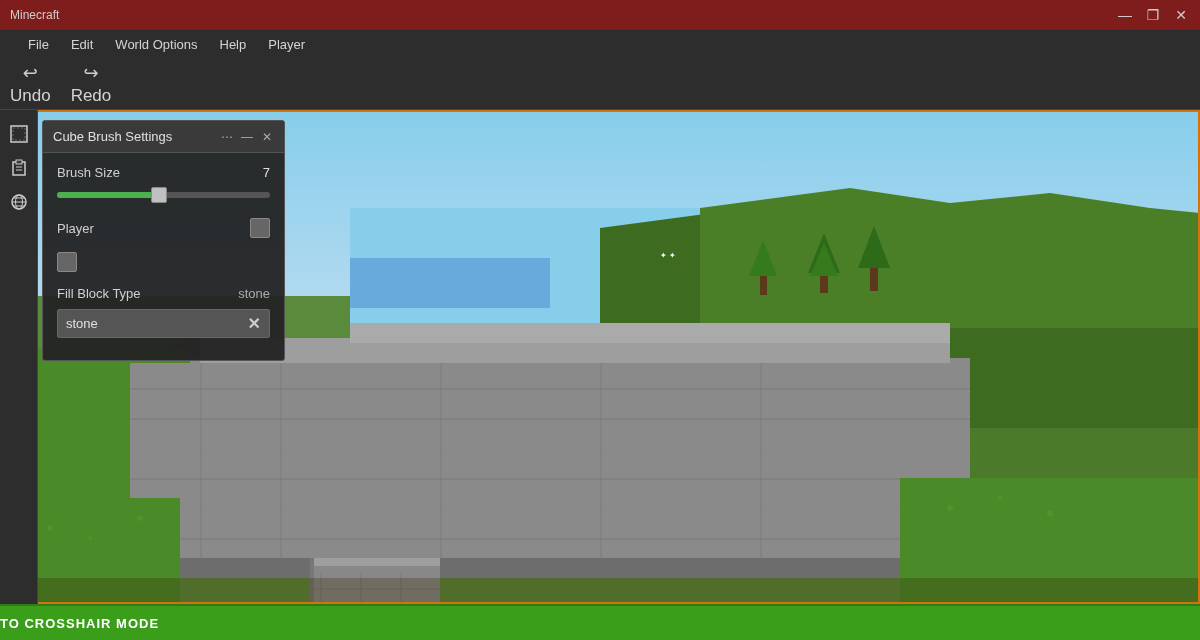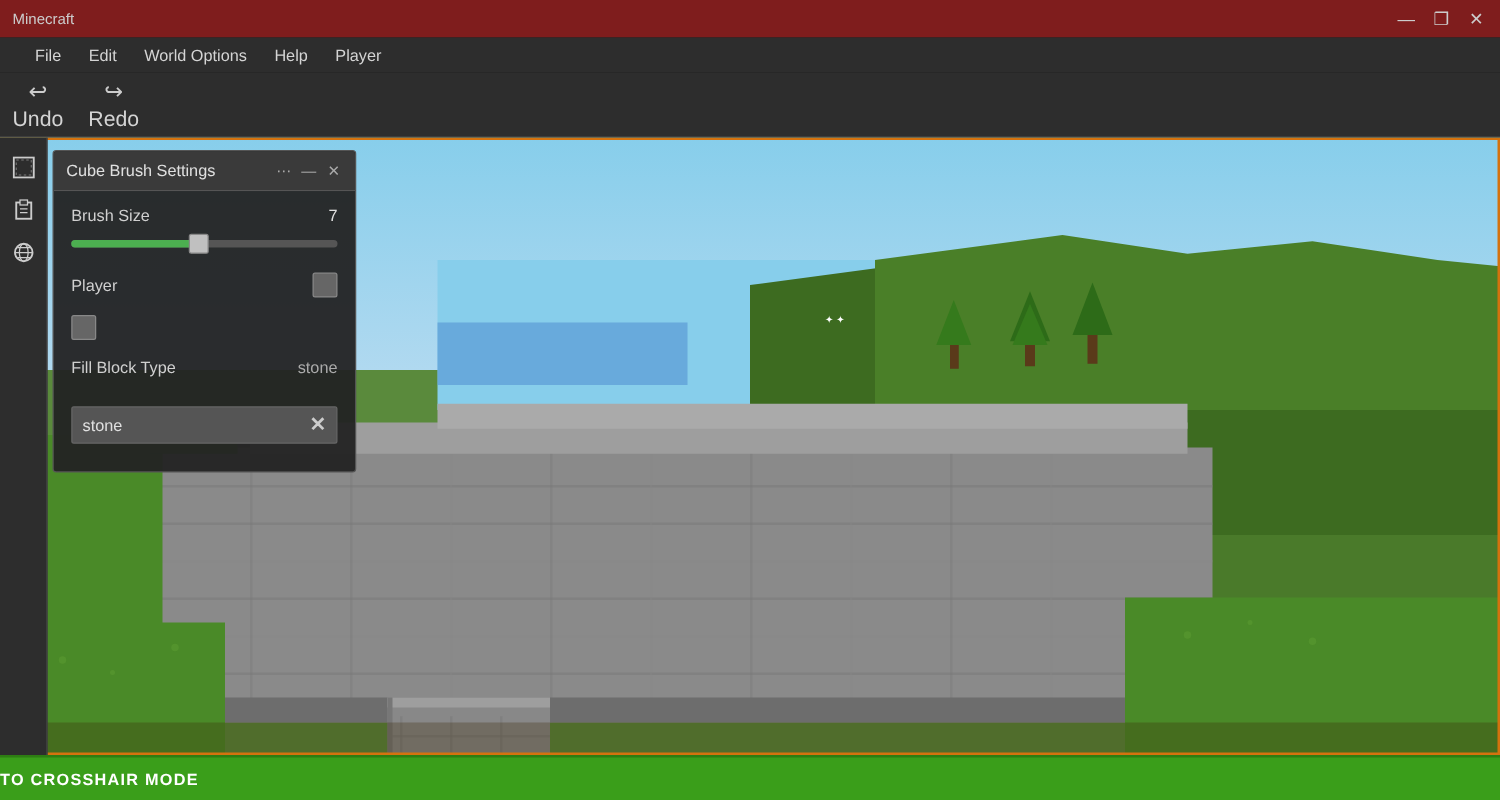--- a/index.html
+++ b/index.html
@@ -287,21 +287,21 @@
       justify-content: center;
     }
 
     
     .fill-block-row {
       margin-bottom: 10px;
     }
     .fill-block-label-row {
       display: flex;
       align-items: center;
-      margin-bottom: 24px;
+      margin-bottom: 8px;
     }
     .fill-block-label {
       color: #d0d0d0;
       font-size: 13px;
       flex: 1;
     }
     .fill-block-value {
       color: #aaa;
       font-size: 13px;
     }

